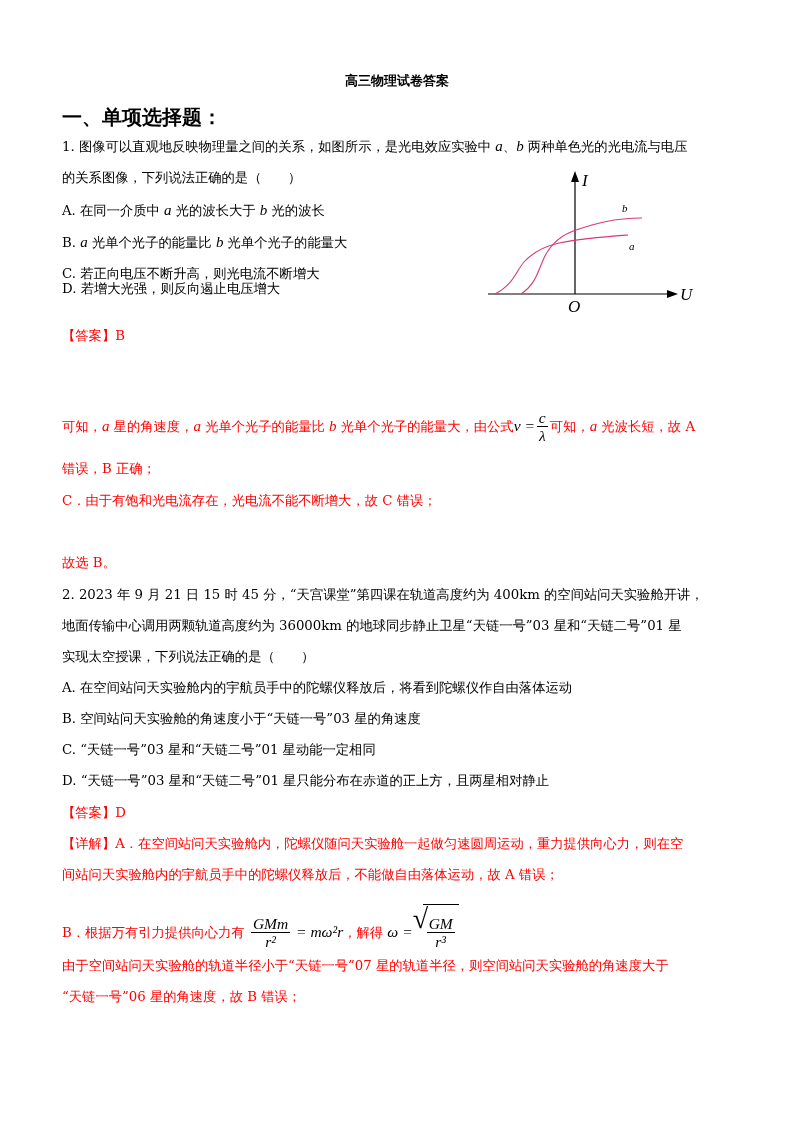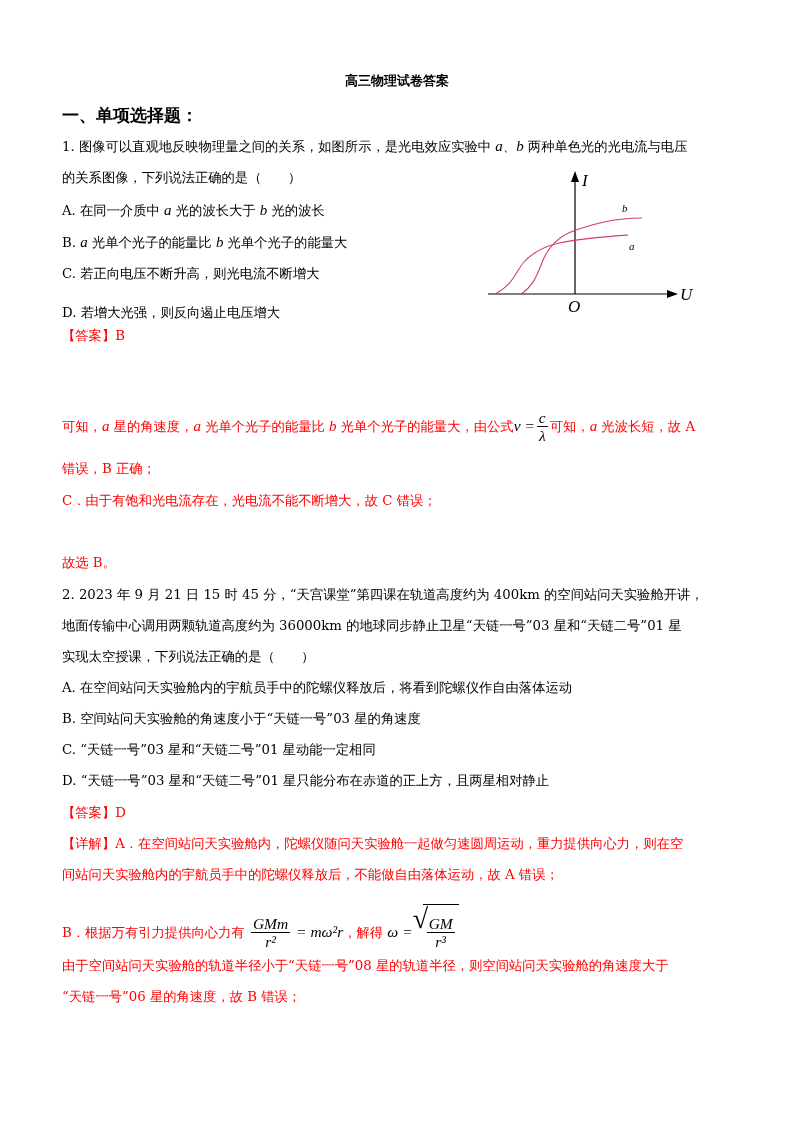--- a/index.html
+++ b/index.html
@@ -3,21 +3,21 @@
 <meta charset="utf-8">
 <style>
   html, body { margin: 0; padding: 0; background: #ffffff; }
   body { width: 794px; height: 1123px; position: relative; overflow: hidden;
          font-family: "DejaVu Serif", "Liberation Serif", serif; color: #000; }
   .page { position: absolute; left: 0; top: 0; width: 794px; height: 1123px; }
   .line { position: absolute; left: 62px; font-size: 13.3px; white-space: nowrap; line-height: 18px; }
   .red { color: #ff0000; }
   .title { position: absolute; top: 72px; left: 0; width: 794px; text-align: center;
            font-size: 13px; font-weight: bold; font-family: "DejaVu Sans", sans-serif; }
-  .section { position: absolute; top: 104px; left: 62px; font-size: 17px; font-weight: bold;
+  .section { position: absolute; top: 104px; left: 62px; font-size: 20px; font-weight: bold;
              font-family: "DejaVu Sans", sans-serif; }
   .it { font-style: italic; font-family: "Liberation Serif", serif; font-size: 15px; }
   .math { font-family: "Liberation Serif", serif; font-style: italic; font-size: 15.5px; color: #000; }
   .frac { display: inline-block; vertical-align: middle; text-align: center; margin: 0 2px; }
   .frac .num { display: block; border-bottom: 1px solid #000; padding: 0 2px; line-height: 16px; }
   .frac .den { display: block; line-height: 18px; }
   .sqrt { display: inline-block; vertical-align: middle; position: relative; padding-left: 10px; }
   .sqrt .rad { display: inline-block; border-top: 1px solid #000; padding: 11px 2px; }
   .sqrt .sym { position: absolute; left: 0; top: -4px; font-size: 28px; font-style: normal; line-height: 38px; }
   sup, sub { font-size: 9px; }
@@ -35,21 +35,21 @@
     <span>1. 图像可以直观地反映物理量之间的关系，如图所示，是光电效应实验中 </span><span class="it">a</span><span>、</span><span class="it">b</span><span> 两种单色光的光电流与电压</span>
   </div>
   <div class="line" style="top:169px;">的关系图像，下列说法正确的是（　　）</div>
   <div class="line" style="top:201px;">
     <span>A. 在同一介质中 </span><span class="it">a</span><span> 光的波长大于 </span><span class="it">b</span><span> 光的波长</span>
   </div>
   <div class="line" style="top:233px;">
     <span>B. </span><span class="it">a</span><span> 光单个光子的能量比 </span><span class="it">b</span><span> 光单个光子的能量大</span>
   </div>
   <div class="line" style="top:265px;">C. 若正向电压不断升高，则光电流不断增大</div>
-  <div class="line" style="top:304px;">D. 若增大光强，则反向遏止电压增大</div>
+  <div class="line" style="top:280px;">D. 若增大光强，则反向遏止电压增大</div>
 
   <svg class="figure" viewBox="0 0 216 154">
     <line x1="4" y1="128" x2="188" y2="128" stroke="#000" stroke-width="1.2"></line>
     <polygon points="194,128 183,124 183,132" fill="#000"></polygon>
     <line x1="91" y1="128" x2="91" y2="12" stroke="#000" stroke-width="1.2"></line>
     <polygon points="91,5 87,16 95,16" fill="#000"></polygon>
     <text x="98" y="20" font-family="Liberation Serif, serif" font-style="italic" font-size="17">I</text>
     <text x="196" y="134" font-family="Liberation Serif, serif" font-style="italic" font-size="17">U</text>
     <text x="84" y="146" font-family="Liberation Serif, serif" font-style="italic" font-size="17">O</text>
     <path id="curve-a" d="M11,128 C30,118 32,105 40,96 C50,85 62,80 75,77 C100,72 130,70 144,69" fill="none" stroke-width="1.1" stroke="#d63a7a"></path>
@@ -74,16 +74,16 @@
   <div class="line" style="top:741px;">C. “天链一号”03 星和“天链二号”01 星动能一定相同</div>
   <div class="line" style="top:772px;">D. “天链一号”03 星和“天链二号”01 星只能分布在赤道的正上方，且两星相对静止</div>
   <div class="line red" style="top:804px;">【答案】D</div>
   <div class="line red" style="top:835px;">【详解】A．在空间站问天实验舱内，陀螺仪随问天实验舱一起做匀速圆周运动，重力提供向心力，则在空</div>
   <div class="line red" style="top:866px;">间站问天实验舱内的宇航员手中的陀螺仪释放后，不能做自由落体运动，故 A 错误；</div>
   <div class="line red" style="top:904px;">
     <span>B．根据万有引力提供向心力有</span>
     <span class="math"><span class="frac"><span class="num">GMm</span><span class="den">r²</span></span> <span>= mω²r</span></span><span>，解得</span>
     <span class="math"><span>ω =</span><span class="sqrt"><span class="sym">√</span><span class="rad"><span class="frac"><span class="num">GM</span><span class="den">r³</span></span></span></span></span>
   </div>
-  <div class="line red" style="top:957px;">由于空间站问天实验舱的轨道半径小于“天链一号”08 星的轨道半径，则空间站问天实验舱的角速度大于</div>
+  <div class="line red" style="top:957px;">由于空间站问天实验舱的轨道半径小于“天链一号”07 星的轨道半径，则空间站问天实验舱的角速度大于</div>
   <div class="line red" style="top:988px;">“天链一号”06 星的角速度，故 B 错误；</div>
 
 </div>
 
 </body></html>

